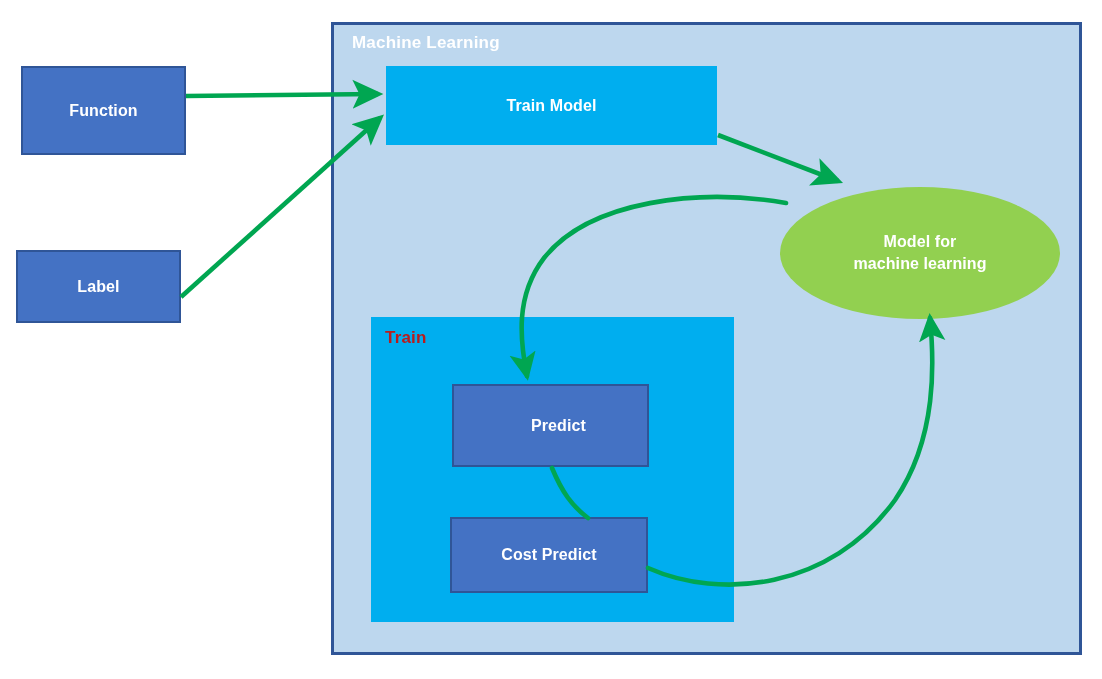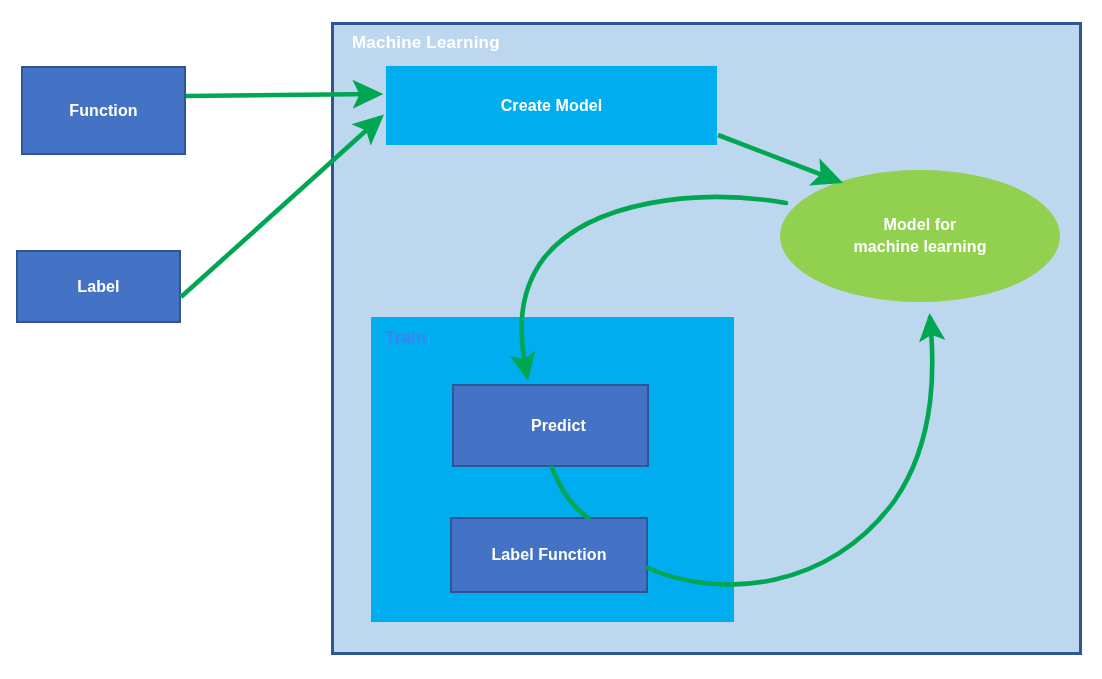--- a/index.html
+++ b/index.html
@@ -75,21 +75,21 @@
     width: 363px;
     height: 305px;
     background: #00AEEF;
     box-sizing: border-box;
     z-index: 2;
   }
   #train-container-title {
     position: absolute;
     left: 385px;
     top: 328px;
-    color: #3b82f6;
+    color: #b91c1c;
     font-size: 17px;
     font-weight: bold;
     z-index: 4;
     letter-spacing: 0.2px;
     text-align: right;
   }
 
   
   .box-dark {
     background: #4472C4;
@@ -105,21 +105,21 @@
 
   #node-feature  { left: 21px;  top: 66px;  width: 165px; height: 89px; }
   #node-label    { left: 16px;  top: 250px; width: 165px; height: 73px; }
   #node-create-model { left: 386px; top: 66px; width: 331px; height: 79px; z-index: 3; }
   #node-predict  { left: 452px; top: 384px; width: 197px; height: 83px; z-index: 4; padding-left: 16px; }
   #node-cost     { left: 450px; top: 517px; width: 198px; height: 76px; z-index: 4; }
 
   
   #node-model-ellipse {
     left: 780px;
-    top: 170px;
+    top: 187px;
     width: 280px;
     height: 132px;
     background: #8CC63E;
     background: #92D050;
     border-radius: 50%;
     border: none;
     font-size: 16px;
     z-index: 3;
   }
   #node-model-ellipse .node-label { line-height: 1.35; }
@@ -137,36 +137,36 @@
 
   <div class="node box-dark" id="node-feature">
     <span class="node-label">Function</span>
   </div>
 
   <div class="node box-dark" id="node-label">
     <span class="node-label">Label</span>
   </div>
 
   <div class="node box-cyan" id="node-create-model">
-    <span class="node-label">Create Model</span>
+    <span class="node-label">Train Model</span>
   </div>
 
   <div class="node" id="node-model-ellipse">
     <span class="node-label">
       <span>Model for</span><br>
       <span>machine learning</span>
     </span>
   </div>
 
   <div class="node box-dark" id="node-predict">
     <span class="node-label">Predict</span>
   </div>
 
   <div class="node box-dark" id="node-cost">
-    <span class="node-label">Label Function</span>
+    <span class="node-label">Cost Predict</span>
   </div>
 
   <svg id="edges" viewBox="0 0 1102 679">
     <defs>
       <marker id="arrow-green" viewBox="0 0 12 12" refX="9.5" refY="6" markerWidth="7" markerHeight="7" orient="auto-start-reverse">
         <path d="M 0 0.6 L 11.5 6 L 0 11.4 L 2.6 6 Z" fill="#00A651"></path>
       </marker>
       <marker id="arrow-green-sm" viewBox="0 0 12 12" refX="9.5" refY="6" markerWidth="6.4" markerHeight="6.4" orient="auto-start-reverse">
         <path d="M 0 0.6 L 11.5 6 L 0 11.4 L 2.6 6 Z" fill="#00A651"></path>
       </marker>

